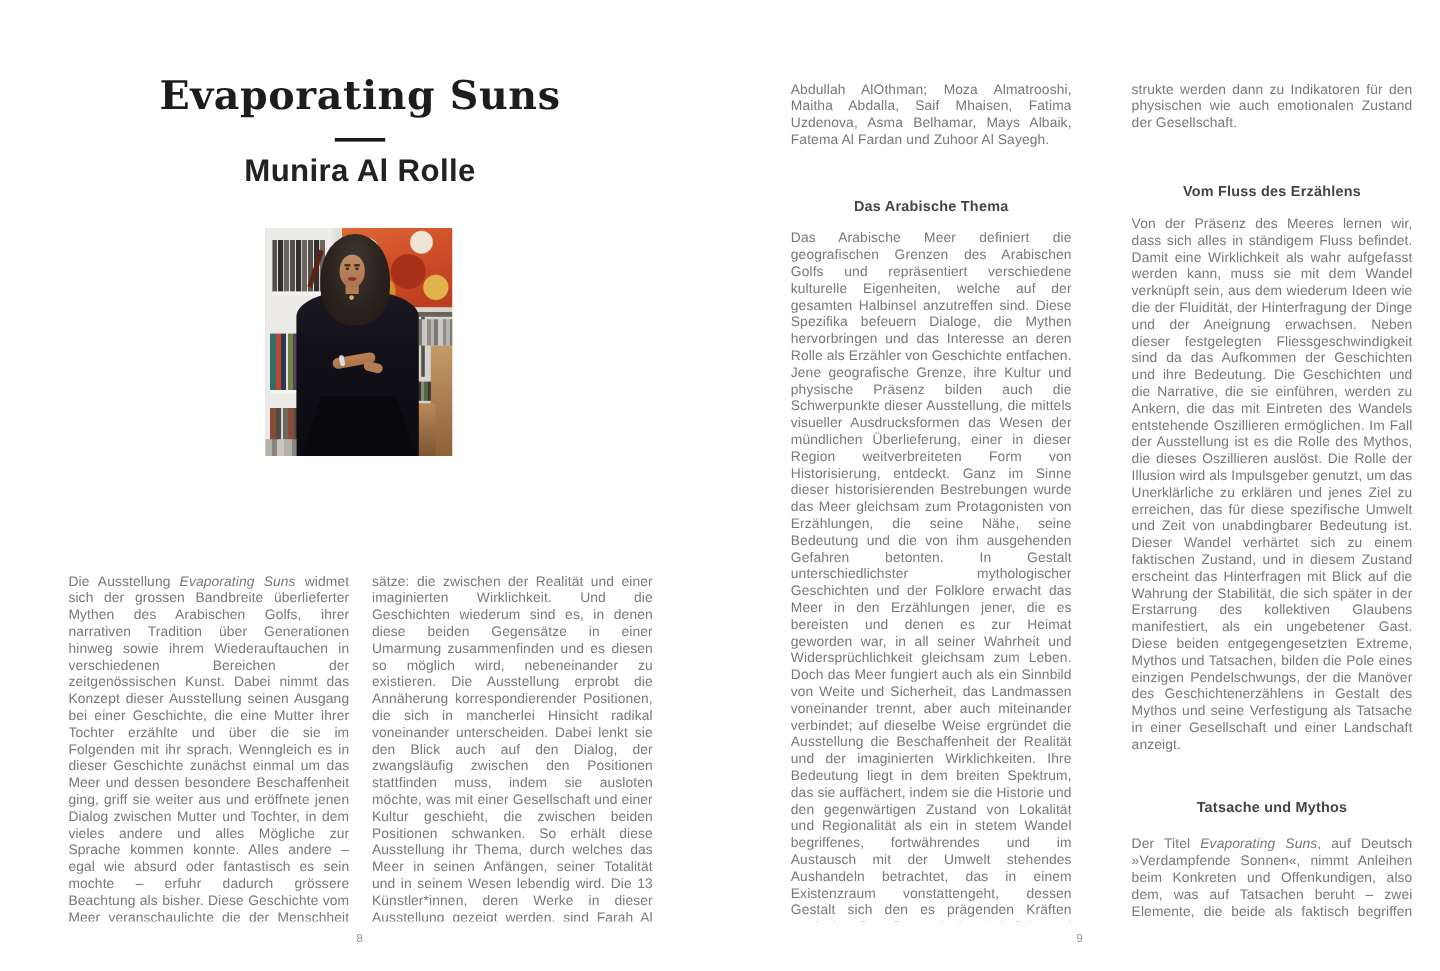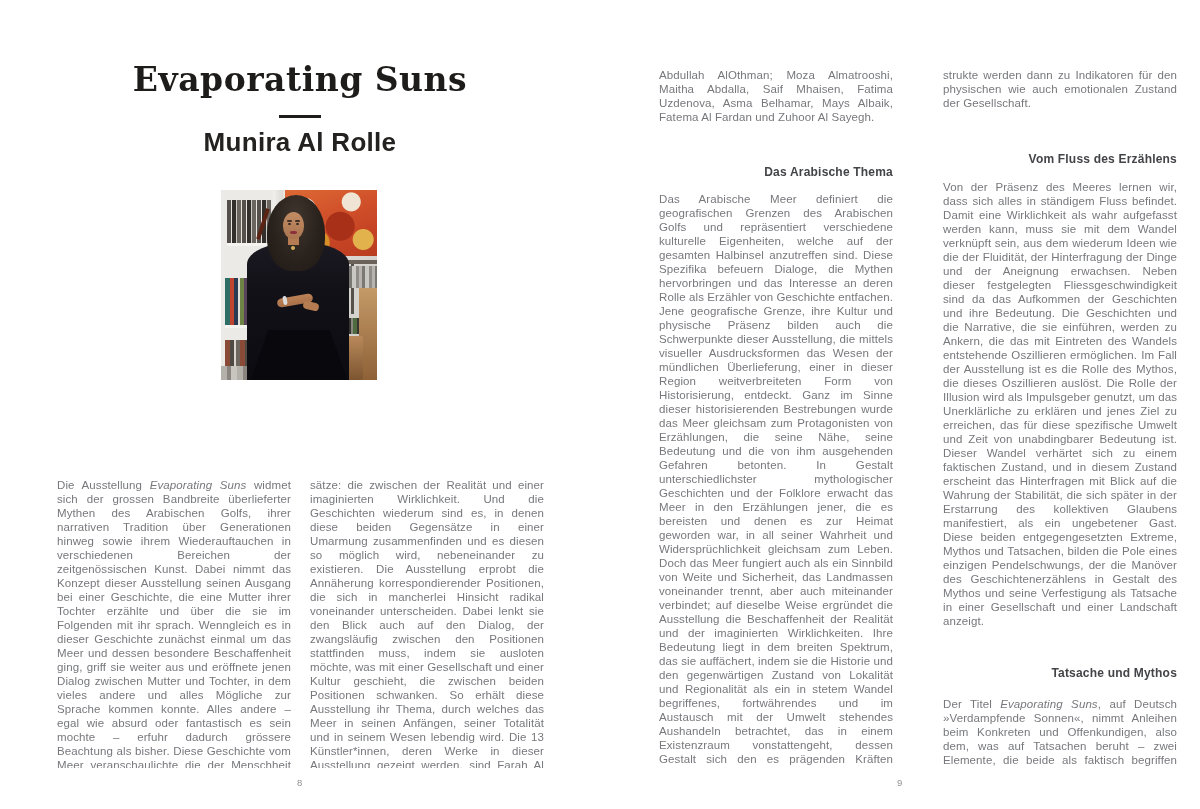--- a/index.html
+++ b/index.html
@@ -97,21 +97,21 @@
   .col{position:absolute;width:234px;overflow:hidden;}
   .col p{
     font-size:11.5px;line-height:14px;letter-spacing:0.1px;
     color:var(--text-body,#77787c);
     text-align:justify;
   }
   .col p em{font-style:italic;}
   .col h3{
     font-size:12px;line-height:14px;font-weight:700;letter-spacing:0.2px;
     color:var(--text-heading,#434447);
-    text-align:right;
+    text-align:center;
   }
   .col-1{left:57px;top:478px;height:290px;}
   .col-2{left:310px;top:478px;height:290px;}
   .col-3{left:59px;top:68px;height:700px;}
   .col-4{left:311px;top:68px;height:700px;margin-left:32px;}
   .col-3 h3{margin:41px 0 13px 0;}
   .col-4 h3.h-first{margin:42px 0 14px 0;}
   .col-4 h3.h-second{margin:38px 0 17px 0;}
 
   .page-number{

